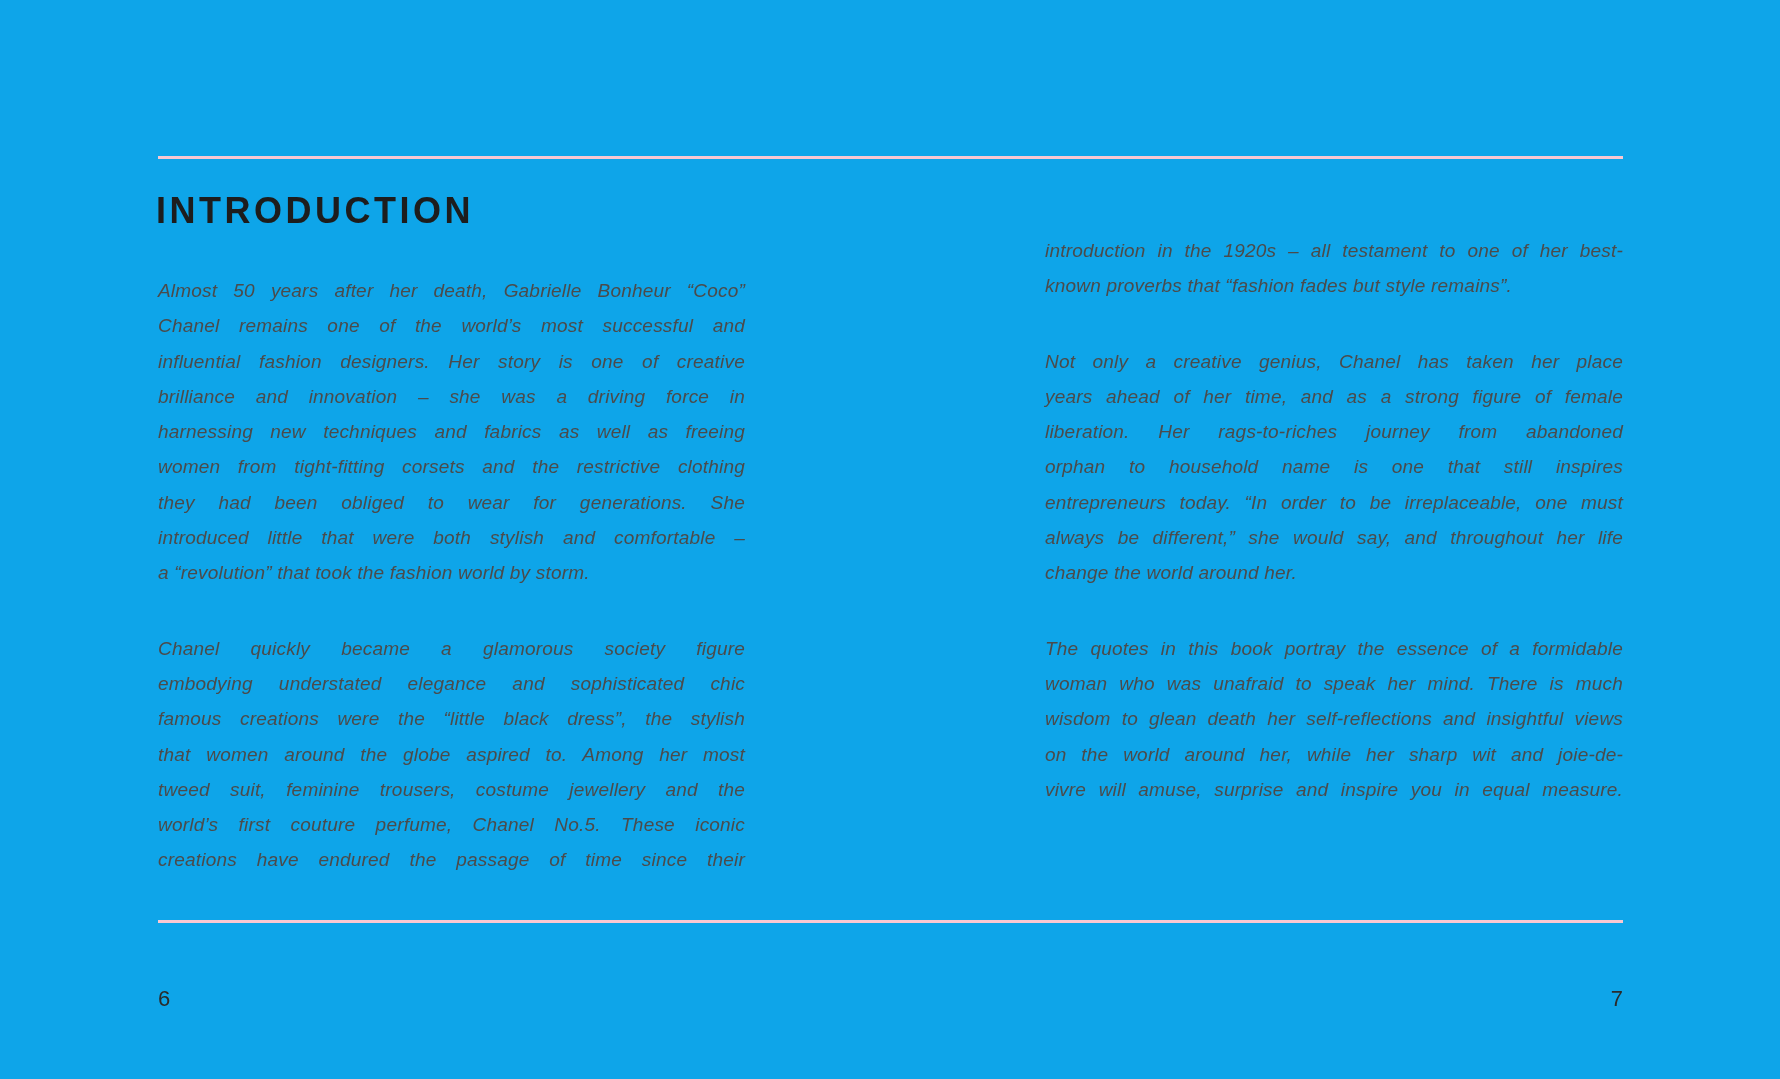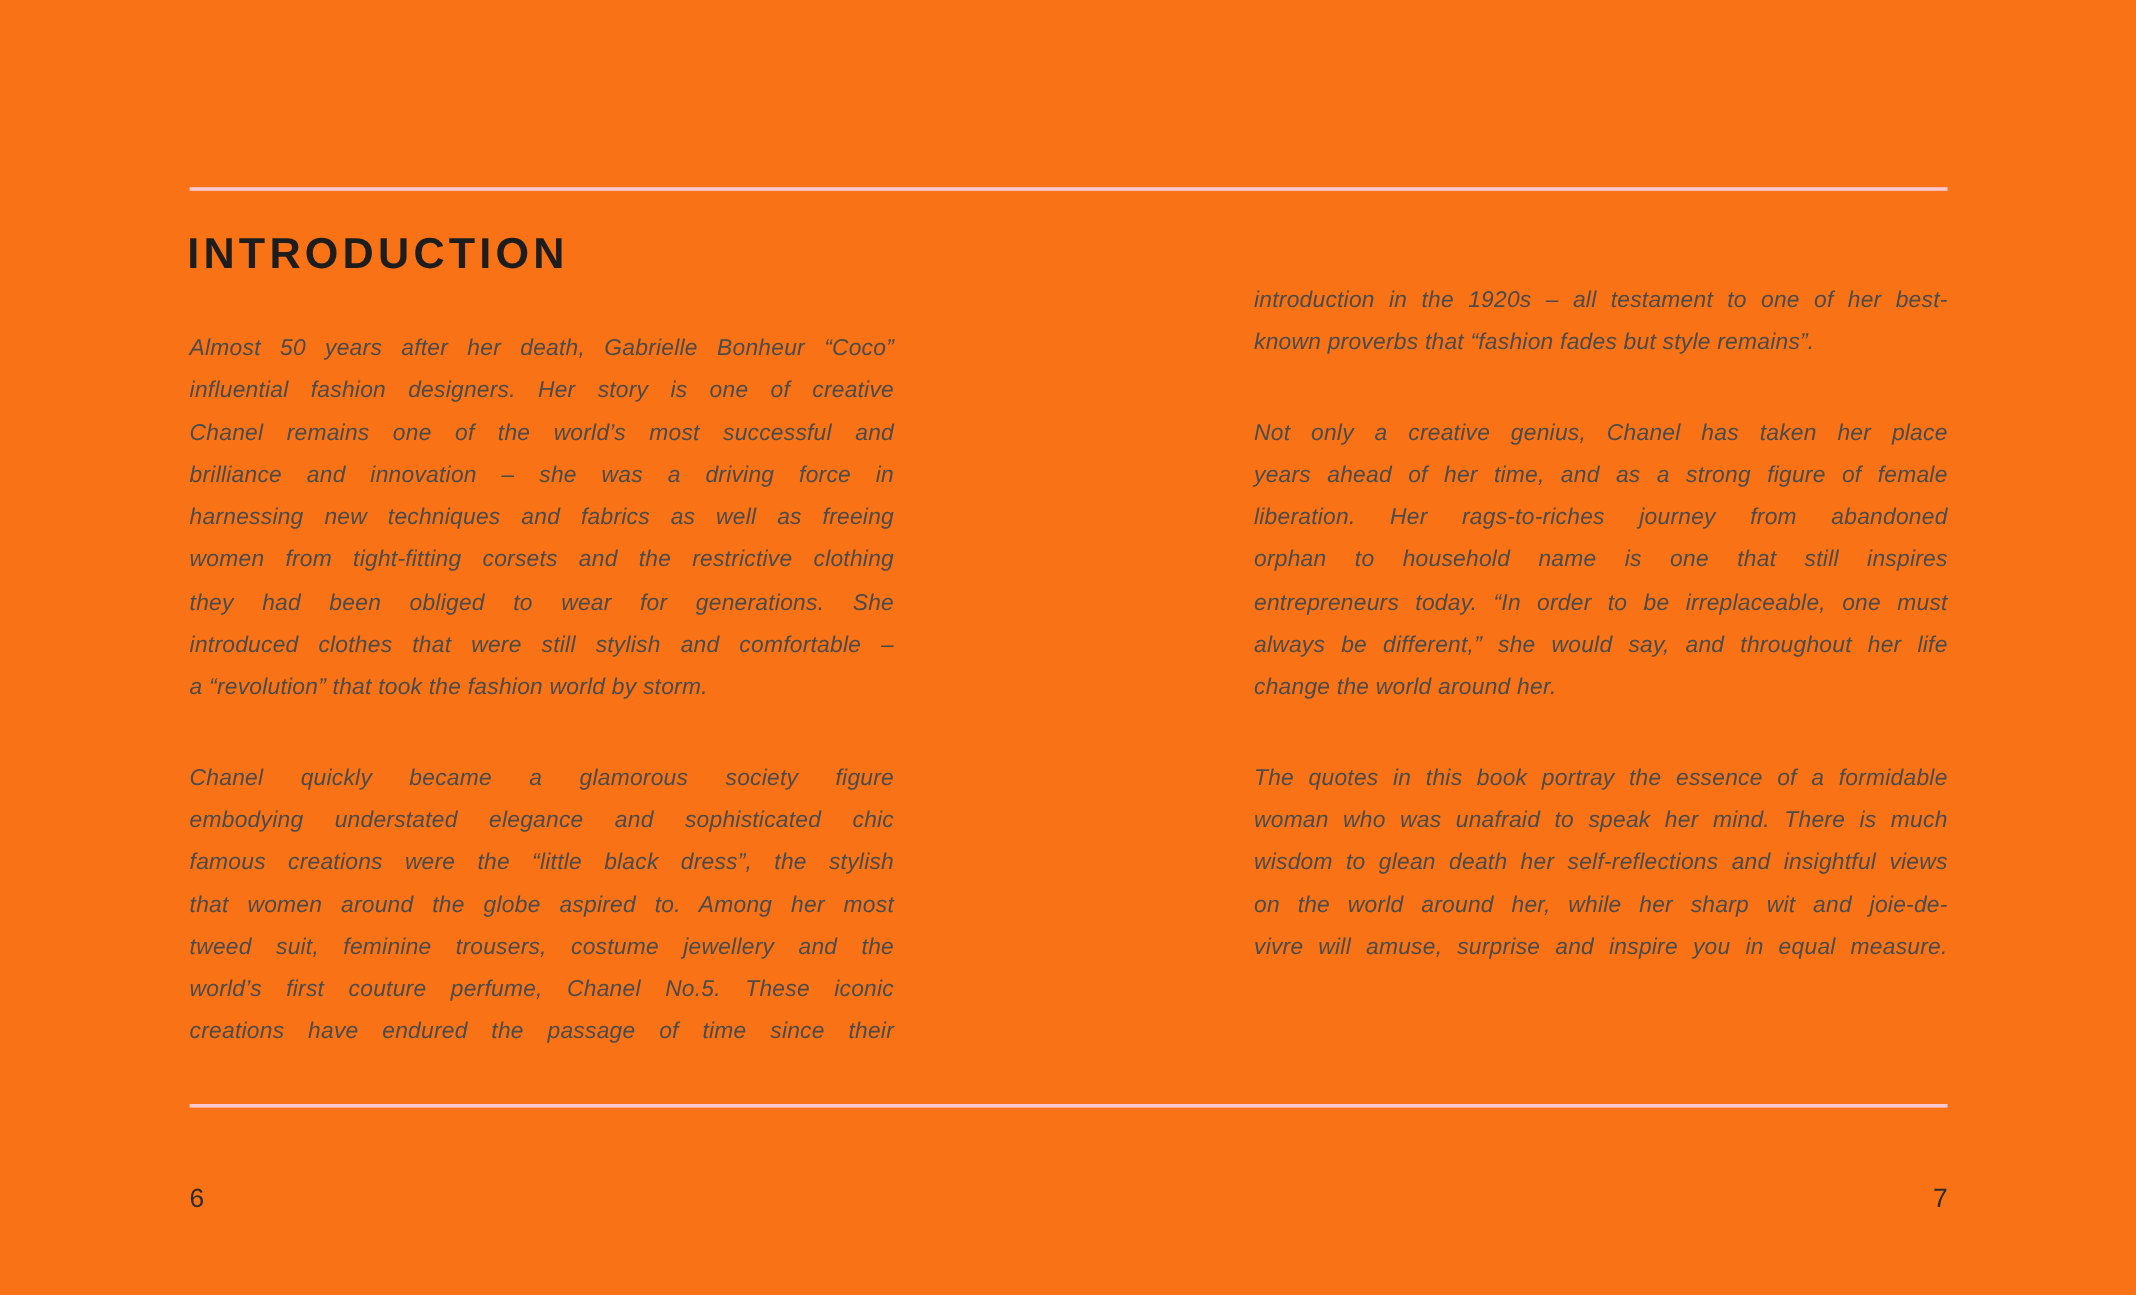--- a/index.html
+++ b/index.html
@@ -4,21 +4,21 @@
 <style>
   html, body {
     margin: 0;
     padding: 0;
     background: #ffffff;
   }
   .spread {
     position: relative;
     width: 1780px;
     height: 1079px;
-    background: #f97316;
+    background: #0ea5e9;
     overflow: hidden;
     font-family: "Liberation Sans", sans-serif;
   }
   .rule {
     position: absolute;
     left: 158px;
     width: 1465px;
     height: 3px;
     background: #f9c8d2;
   }
@@ -67,27 +67,27 @@
 
 <div class="spread">
 
   <div class="rule rule-top"></div>
 
   <div class="heading">INTRODUCTION</div>
 
   <div class="column left-col">
     <div class="para">
         <div class="jline">Almost 50 years after her death, Gabrielle Bonheur “Coco”</div>
+        <div class="jline">Chanel remains one of the world’s most successful and</div>
         <div class="jline">influential fashion designers. Her story is one of creative</div>
-        <div class="jline">Chanel remains one of the world’s most successful and</div>
         <div class="jline">brilliance and innovation – she was a driving force in</div>
         <div class="jline">harnessing new techniques and fabrics as well as freeing</div>
         <div class="jline">women from tight-fitting corsets and the restrictive clothing</div>
         <div class="jline">they had been obliged to wear for generations. She</div>
-        <div class="jline">introduced clothes that were still stylish and comfortable –</div>
+        <div class="jline">introduced little that were both stylish and comfortable –</div>
         <div class="jline lastline">a “revolution” that took the fashion world by storm.</div>
       </div>
     <div class="para">
         <div class="jline">Chanel quickly became a glamorous society figure</div>
         <div class="jline">embodying understated elegance and sophisticated chic</div>
         <div class="jline">famous creations were the “little black dress”, the stylish</div>
         <div class="jline">that women around the globe aspired to. Among her most</div>
         <div class="jline">tweed suit, feminine trousers, costume jewellery and the</div>
         <div class="jline">world’s first couture perfume, Chanel No.5. These iconic</div>
         <div class="jline">creations have endured the passage of time since their</div>

